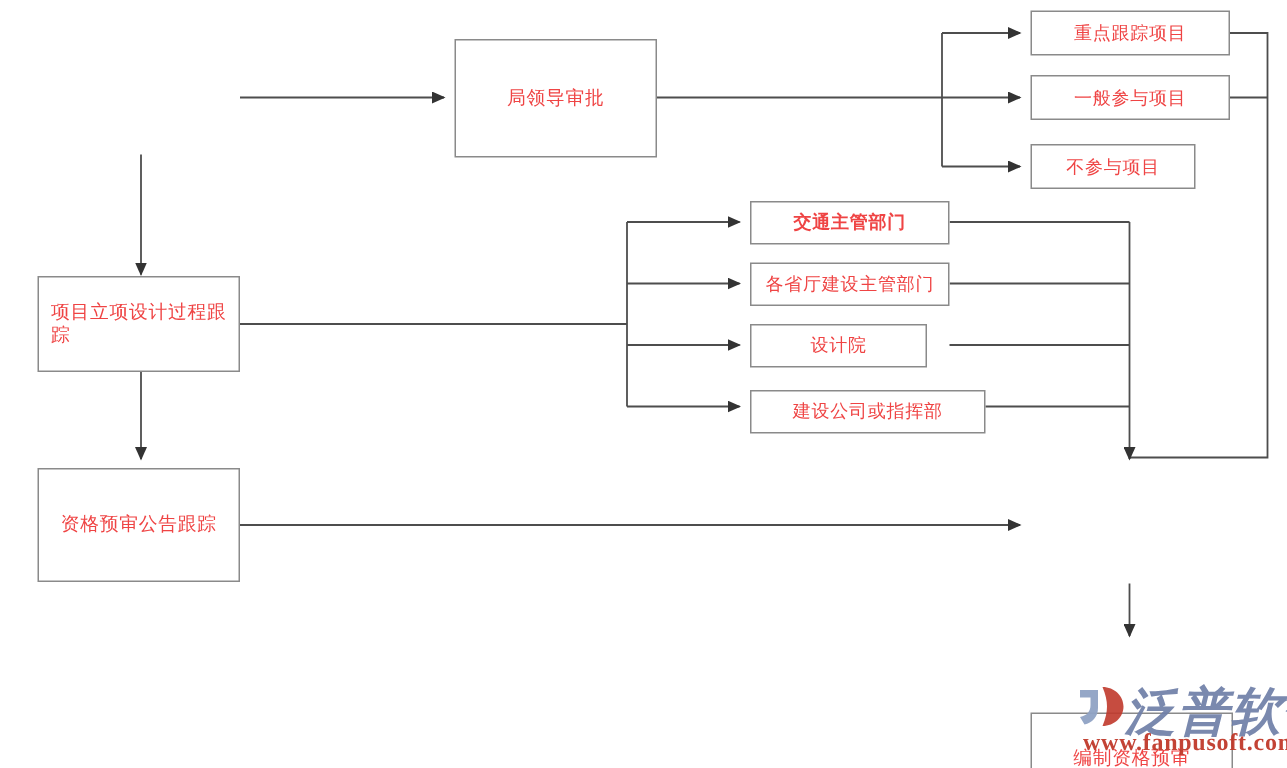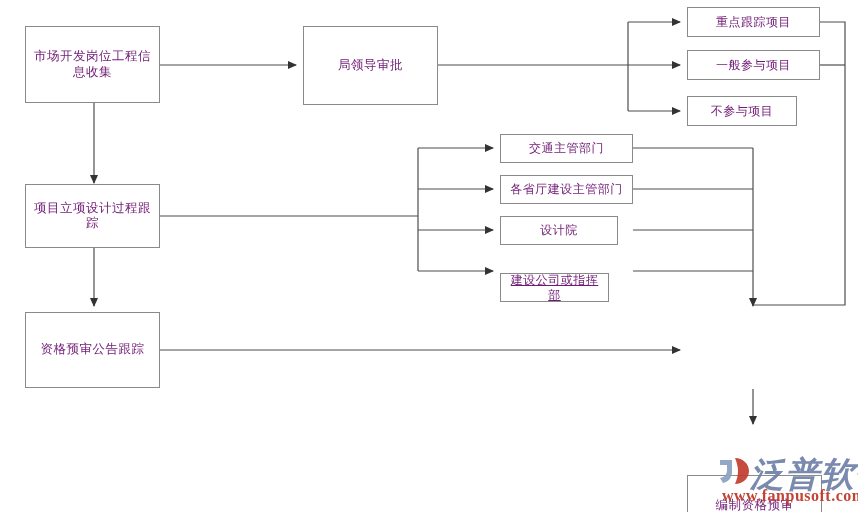--- a/index.html
+++ b/index.html
@@ -21,25 +21,24 @@
     top: 0;
     width: 858px;
     height: 512px;
     pointer-events: none;
   }
   .node {
     position: absolute;
     box-sizing: border-box;
     border: 1px solid #8a8a8a;
     background: #ffffff;
-    color: #701a75;
+    color: #ef4444;
     display: flex;
     align-items: center;
     justify-content: center;
-    text-align: center;
     line-height: 1.22;
     letter-spacing: 0.5px;
     z-index: 2;
   }
   .node .label {
     display: block;
     padding: 0 4px;
     white-space: pre-line;
   }
   .big { font-size: 12.5px; }
@@ -117,24 +116,20 @@
       <path d="M753,148 L753,306" marker-end="url(#arrow)"></path>
 
       <path d="M94,248 L94,306" marker-end="url(#arrow)"></path>
 
       <path d="M160,350 L680,350" marker-end="url(#arrow)"></path>
 
       <path d="M753,389 L753,424" marker-end="url(#arrow)"></path>
     </g>
   </svg>
 
-  <div class="node big" style="left:25px; top:26px; width:135px; height:77px;">
-    <span class="label">市场开发岗位工程信
-息收集</span>
-  </div>
 
   <div class="node big" style="left:303px; top:26px; width:135px; height:79px;">
     <span class="label">局领导审批</span>
   </div>
 
   <div class="node small" style="left:687px; top:7px; width:133px; height:30px;">
     <span class="label">重点跟踪项目</span>
   </div>
 
   <div class="node small" style="left:687px; top:50px; width:133px; height:30px;">
@@ -143,33 +138,33 @@
 
   <div class="node small" style="left:687px; top:96px; width:110px; height:30px;">
     <span class="label">不参与项目</span>
   </div>
 
   <div class="node big" style="left:25px; top:184px; width:135px; height:64px;">
     <span class="label">项目立项设计过程跟
 踪</span>
   </div>
 
-  <div class="node small" style="left:500px; top:134px; width:133px; height:29px;">
+  <div class="node small" style="left:500px; top:134px; width:133px; height:29px;font-weight:bold;">
     <span class="label">交通主管部门</span>
   </div>
 
   <div class="node small" style="left:500px; top:175px; width:133px; height:29px;">
     <span class="label">各省厅建设主管部门</span>
   </div>
 
   <div class="node small" style="left:500px; top:216px; width:118px; height:29px;">
     <span class="label">设计院</span>
   </div>
 
-  <div class="node small" style="left:500px; top:273px; width:109px; height:29px;text-decoration:underline;">
+  <div class="node small" style="left:500px; top:260px; width:157px; height:29px;">
     <span class="label">建设公司或指挥部</span>
   </div>
 
   <div class="node big" style="left:25px; top:312px; width:135px; height:76px;">
     <span class="label">资格预审公告跟踪</span>
   </div>
 
 
   <div class="node big" style="left:687px; top:429px; width:135px; height:76px;margin-top:46px;">
     <span class="label">编制资格预审

